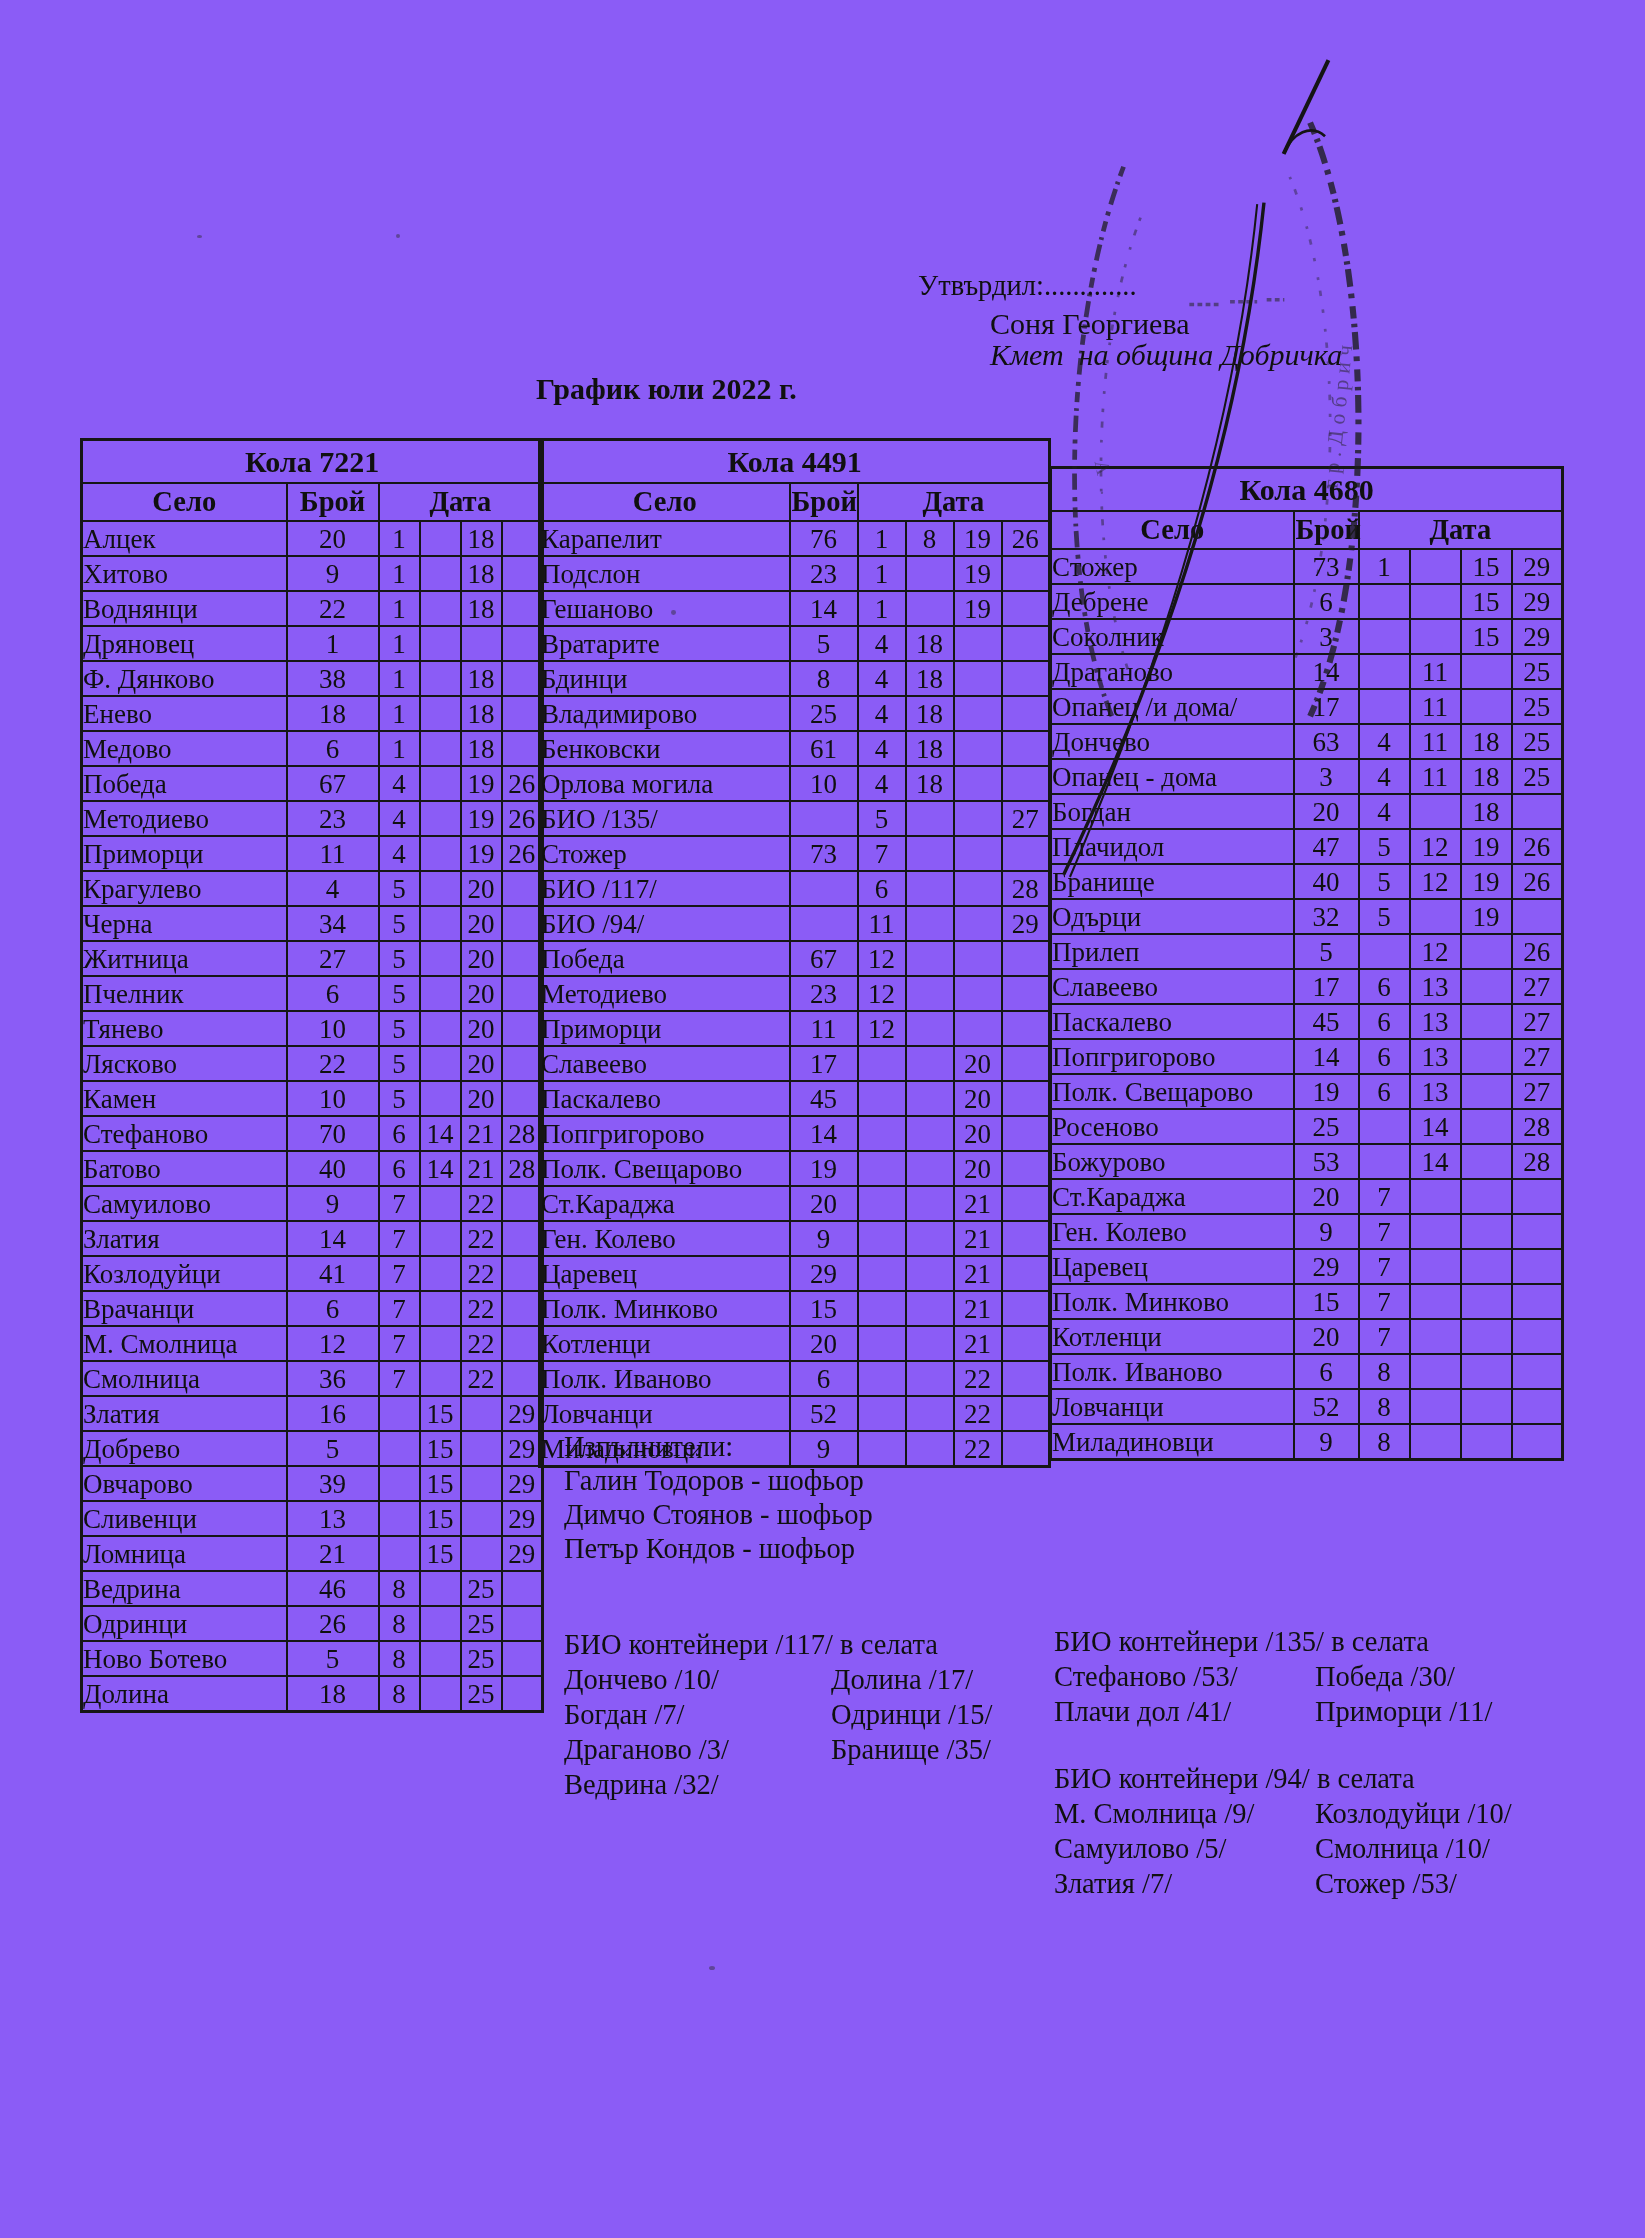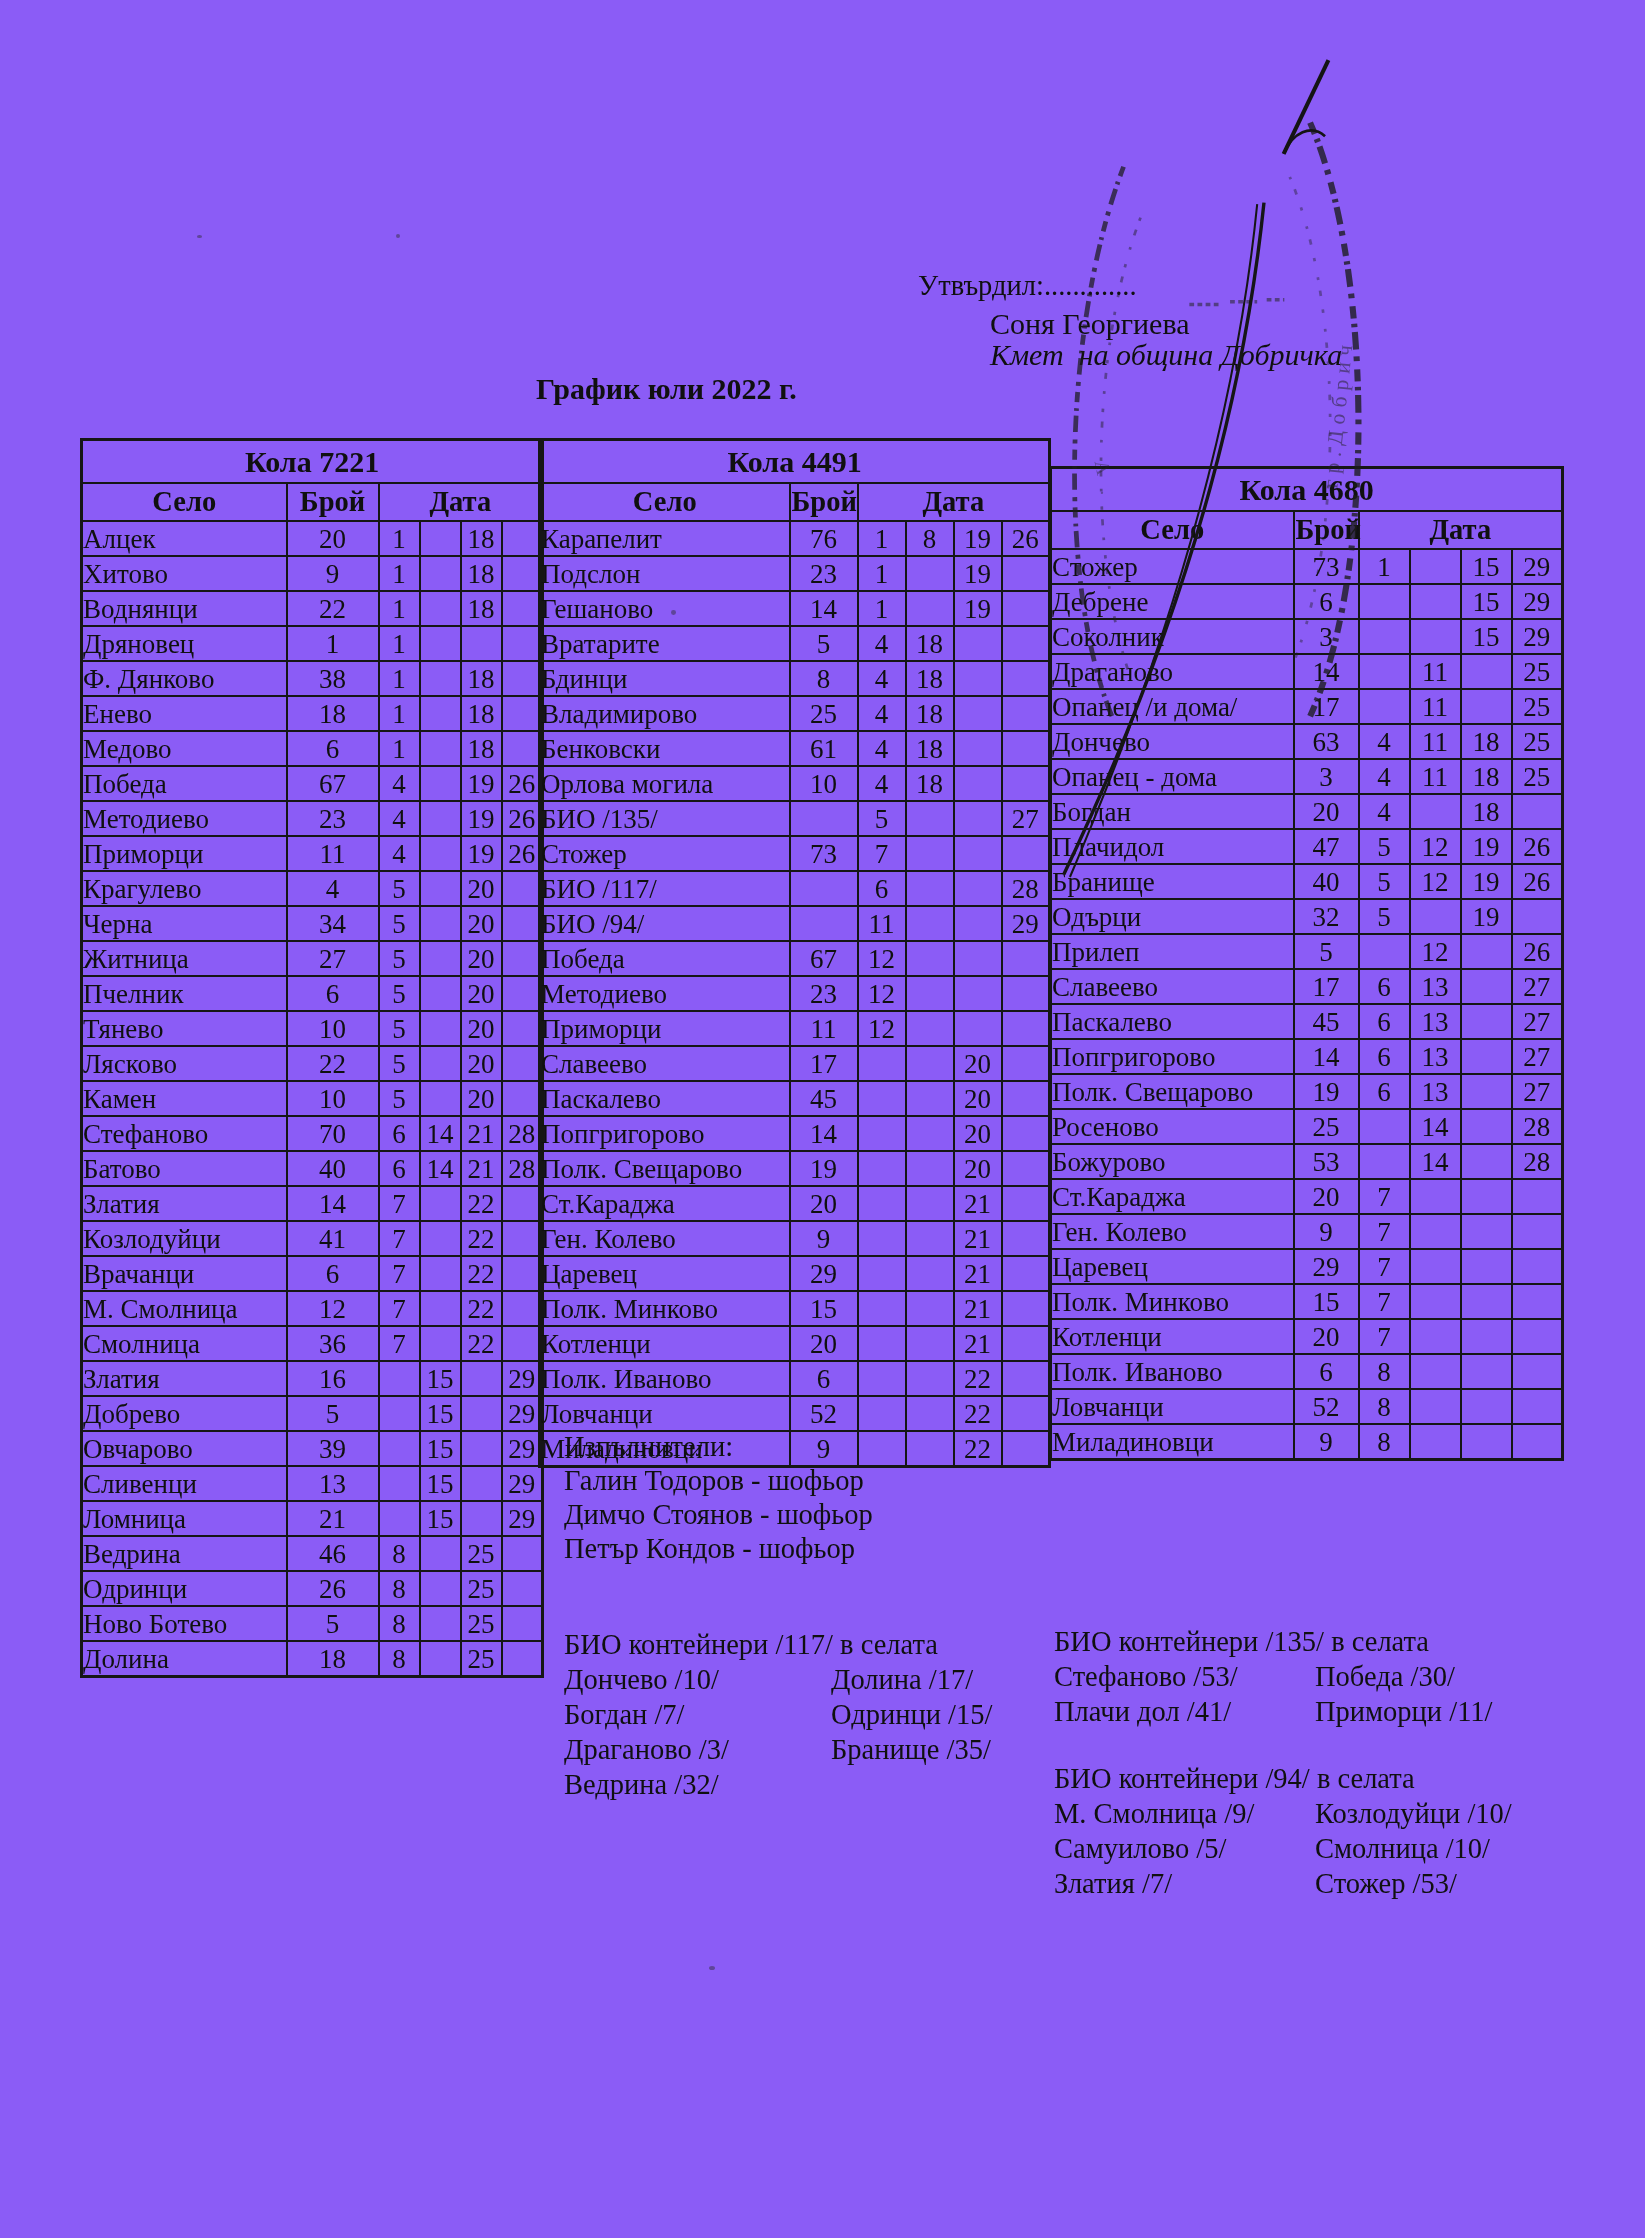--- a/index.html
+++ b/index.html
@@ -219,20 +219,28 @@
         </tr>
         <tr>
           <td class="c-selo">Батово</td>
           <td class="c-broi">40</td>
           <td class="c-date">6</td>
           <td class="c-date">14</td>
           <td class="c-date">21</td>
           <td class="c-date">28</td>
         </tr>
         <tr>
+          <td class="c-selo">Самуилово</td>
+          <td class="c-broi">9</td>
+          <td class="c-date">7</td>
+          <td class="c-date"></td>
+          <td class="c-date">22</td>
+          <td class="c-date"></td>
+        </tr>
+        <tr>
           <td class="c-selo">Златия</td>
           <td class="c-broi">14</td>
           <td class="c-date">7</td>
           <td class="c-date"></td>
           <td class="c-date">22</td>
           <td class="c-date"></td>
         </tr>
         <tr>
           <td class="c-selo">Козлодуйци</td>
           <td class="c-broi">41</td>

